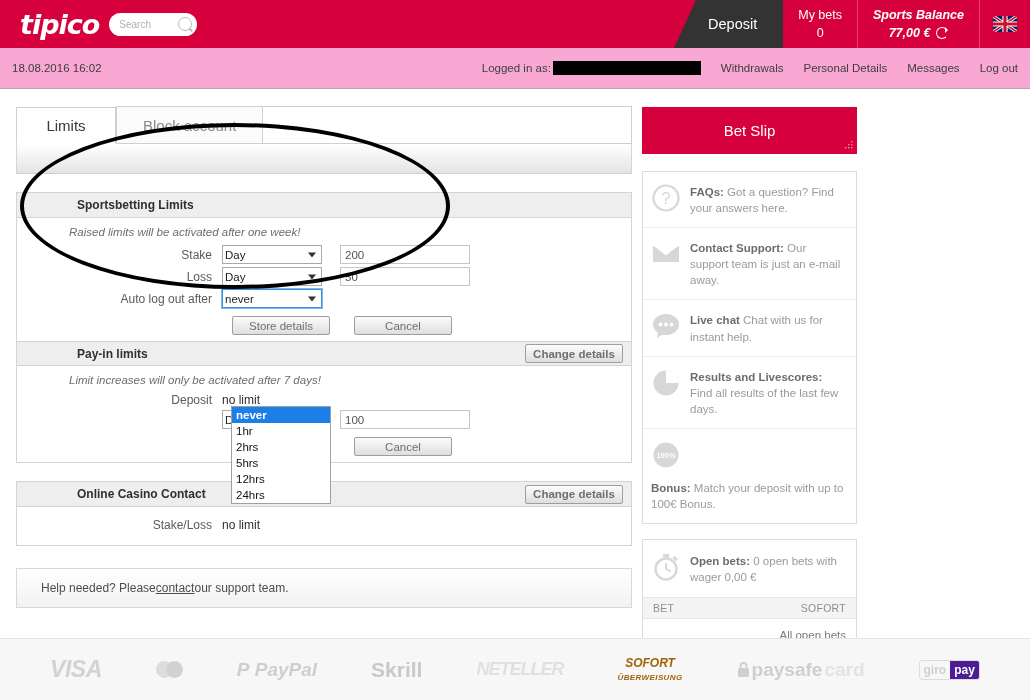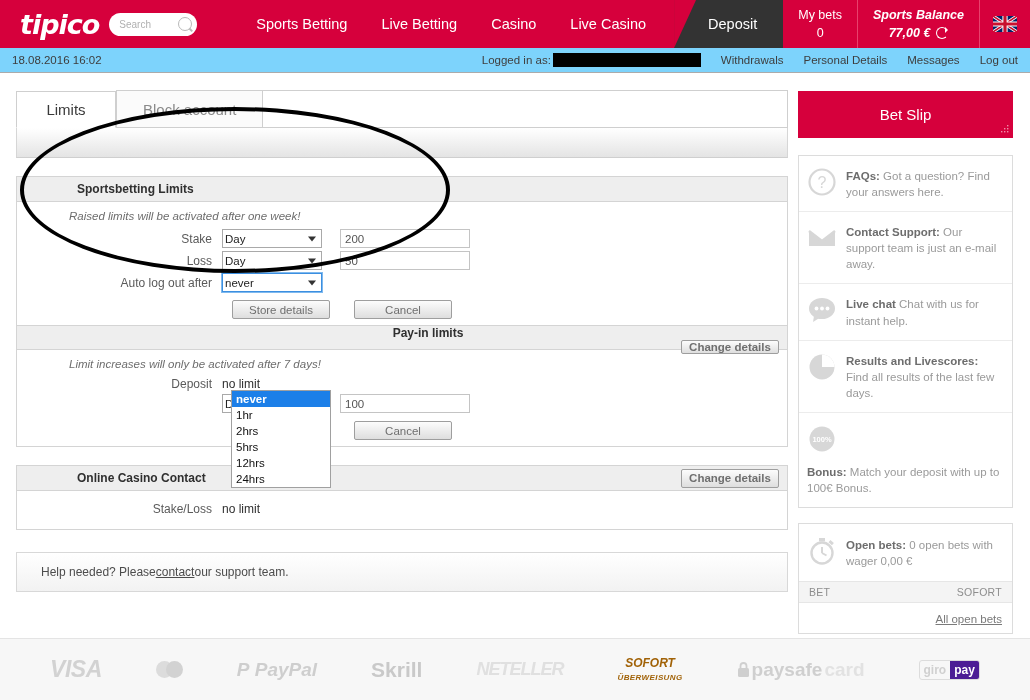--- a/index.html
+++ b/index.html
@@ -71,33 +71,33 @@
     display:inline-block; width:12px; height:12px; border:1.6px solid #fff;
     border-radius:50%; border-right-color:transparent; position:relative;
   }
   .refresh:after{content:"";position:absolute;right:-1px;top:-1px;border-left:3px solid #fff;
     border-top:3px solid transparent;border-bottom:3px solid transparent;}
   .flagcell { display:flex; align-items:center; padding:0 13px; border-left:1px solid #e8416d; }
   .flag-uk { width:24px; height:16px; }
 
   
   .subbar {
-    height: 25px; background:#7dd3fc; display:flex; align-items:center;
+    height: 41px; background:#f9a8d4; display:flex; align-items:center;
     font-size: 11.5px; color:#404040; padding: 0 12px;
     border-bottom:1px solid #ababab;
   }
   .subbar .dt { color:#3d3d3d; }
   .sub-right { margin-left:auto; display:flex; align-items:center; gap:20px; }
   .loggedin { display:flex; align-items:center; gap:0px; }
   .redact { background:#000; width:148px; height:14px; display:inline-block; margin-left:2px;}
   .subbar a { color:#3d3d3d; text-decoration:none; font-size:11.5px; }
 
   
   .content { display:flex; padding: 18px 16px 0 16px; gap:10px; }
-  .left { width: 772px; position:relative; }
+  .left { width: 616px; position:relative; }
   .right { width: 215px; }
 
   
   .tabstrip {
     display:flex; align-items:flex-end; height:37px;
     border-bottom:1px solid #cfcfcf;
   }
   .tab {
     height:37px; display:flex; align-items:center; justify-content:center;
     padding: 0 26px; font-size:15px; color:#8a8a8a;
@@ -233,26 +233,20 @@
 
   <div class="topnav">
     <div class="logo-wrap">
       <div class="logo">tipico</div>
       <div class="searchbox">
         <span class="ph">Search</span>
         <span class="search-ic"></span>
       </div>
     </div>
 
-    <div class="mainlinks">
-      <a href="#">Sports Betting</a>
-      <a href="#">Live Betting</a>
-      <a href="#">Casino</a>
-      <a href="#">Live Casino</a>
-    </div>
 
     <div class="right-group">
       <div class="deposit-tab">Deposit</div>
       <div class="hcell first">
         <span class="t1">My bets</span>
         <span class="t2">0</span>
       </div>
       <div class="hcell balcell">
         <span class="t1">Sports Balance</span>
         <span class="balrow">
@@ -331,21 +325,21 @@
             <span>never</span>
             <span class="caret"></span>
           </div>
         </div>
 
         <div class="btnrow">
           <div class="btn">Store details</div>
           <div class="btn">Cancel</div>
         </div>
 
-        <div class="panel-head" style="border-top:1px solid #d4d4d4;flex-direction:column;">
+        <div class="panel-head" style="border-top:1px solid #d4d4d4;">
           <span>Pay-in limits</span>
           <div class="btn">Change details</div>
         </div>
         <div class="note">Limit increases will only be activated after 7 days!</div>
 
         <div class="frow">
           <div class="flabel">Deposit</div>
           <div class="fval">no limit</div>
         </div>
         <div class="frow">

